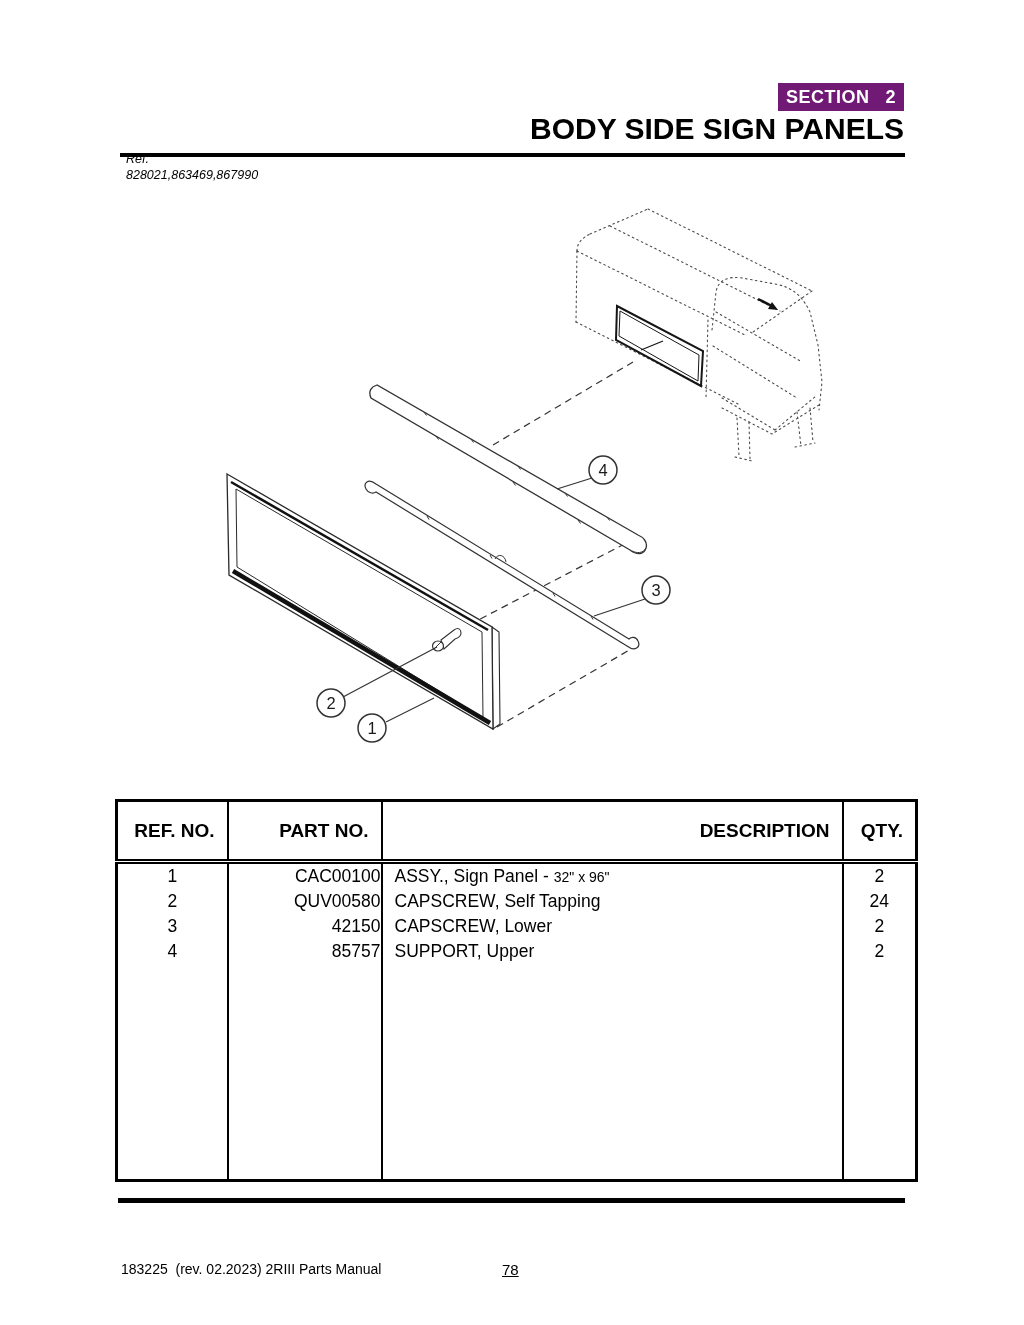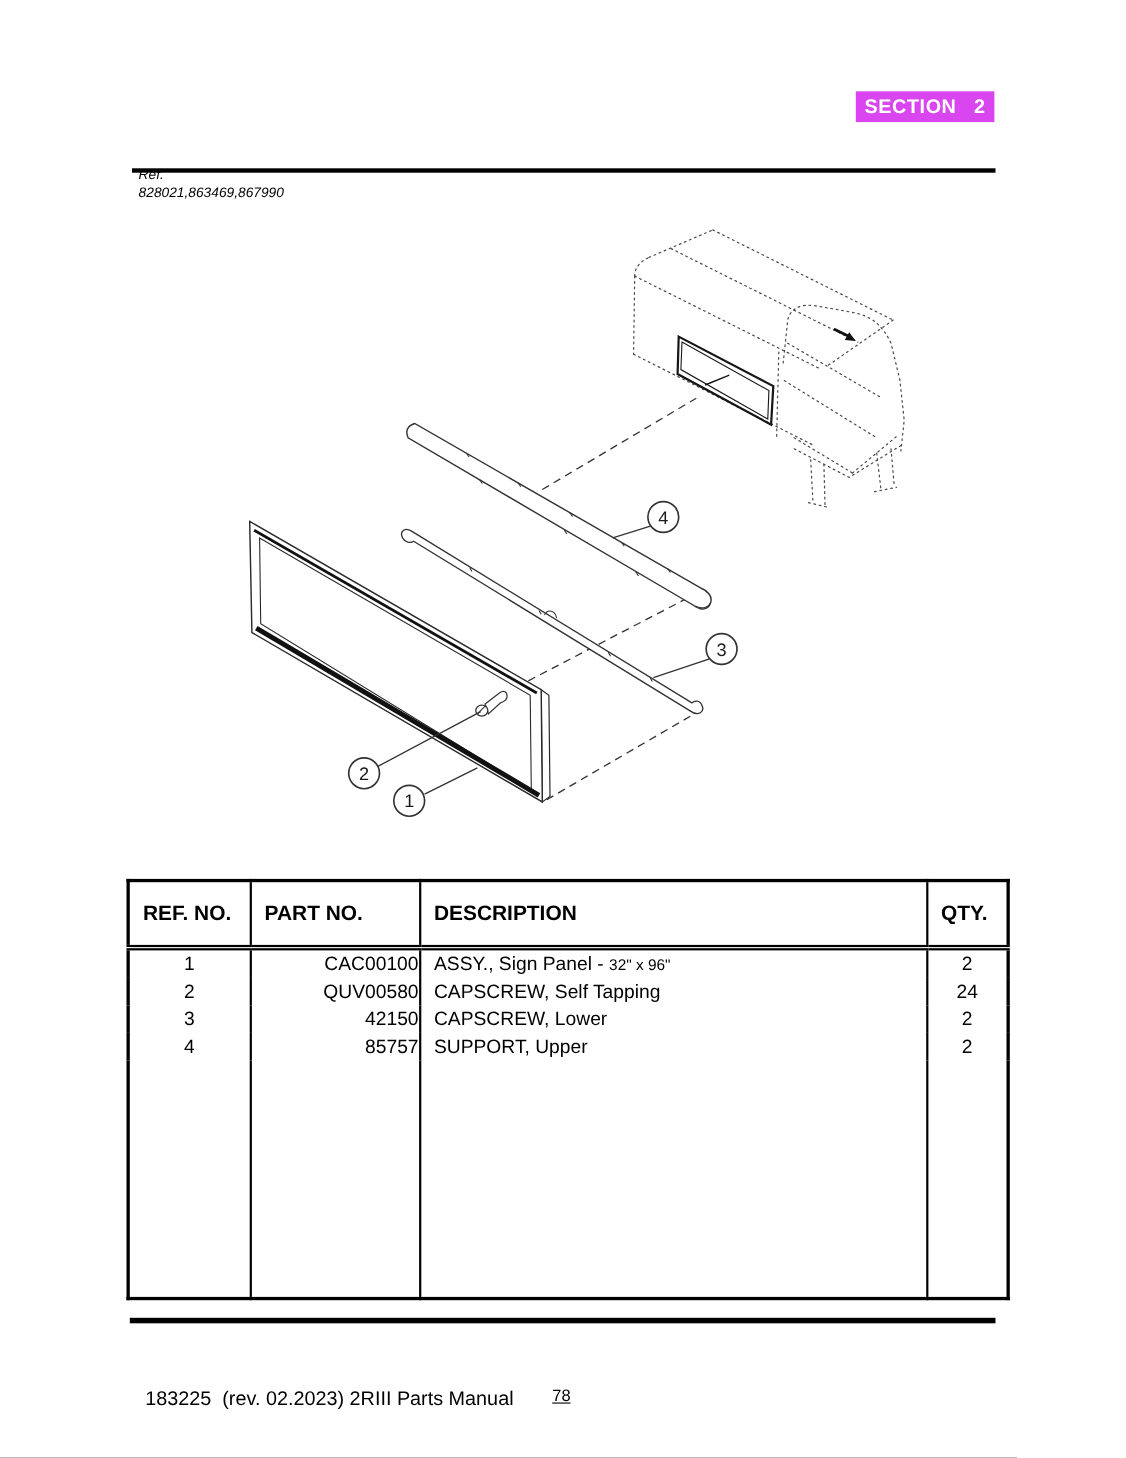--- a/index.html
+++ b/index.html
@@ -3,70 +3,71 @@
 <meta charset="utf-8">
 <style>
   html,body{margin:0;padding:0;background:#888;}
   .page{
     position:relative;width:1024px;height:1325px;background:#ffffff;margin:0 auto;
     font-family:"Liberation Sans",sans-serif;color:#000;overflow:hidden;
   }
   
   .ref-block{position:absolute;left:126px;top:112px;font-style:italic;font-size:12.5px;line-height:1.25;margin-top:40px;}
   .section-badge{
-    position:absolute;left:778px;top:83px;width:126px;height:28px;background:#d946ef;color:#fff;
+    position:absolute;left:778px;top:83px;width:126px;height:28px;background:#701a75;color:#fff;
     display:flex;justify-content:space-between;align-items:center;padding:0 8px;box-sizing:border-box;
     font-weight:bold;font-size:18px;letter-spacing:.5px;
   }
   .page-title{
     position:absolute;right:120px;top:112px;font-weight:bold;font-size:30px;letter-spacing:0;
     white-space:nowrap;
   }
   .header-rule{position:absolute;left:120px;top:153px;width:785px;height:4px;background:#000;}
   
   .diagram-svg{position:absolute;left:0;top:0;width:1024px;height:1325px;}
   .callout-num{font:16.5px "Liberation Sans",sans-serif;fill:#1a1a1a;}
   
   .parts-table{
     position:absolute;left:115px;top:799px;width:800px;height:383px;
     border-collapse:collapse;table-layout:fixed;font-size:17.5px;
   }
   .parts-table,.parts-table th,.parts-table td{border:2px solid #000;}
   .parts-table{border-width:3px;}
   .parts-table th{
-    height:33px;font-weight:bold;font-size:19px;text-align:left;padding:12px;
+    height:33px;font-weight:bold;font-size:19px;text-align:right;padding:12px;
     border-bottom:5px double #000;
   }
   .parts-table td{height:24px;padding:0;line-height:24px;vertical-align:top;border-top:none;border-bottom:none;}
   .parts-table tr.filler td{height:auto;}
   .c-ref{text-align:center;}
   .c-part{text-align:right;padding-left:12px !important;}
   .c-desc{text-align:left;padding-left:12px !important;}
   .c-qty{text-align:center;}
   .sm{font-size:14px;}
   
   .bottom-rule{position:absolute;left:118px;top:1198px;width:787px;height:5px;background:#000;}
-  .footer-left{position:absolute;left:132px;top:1261px;font-size:18px;white-space:pre;}
+  .footer-left{position:absolute;left:121px;top:1261px;font-size:14px;white-space:pre;}
   .footer-page{position:absolute;left:502px;top:1261px;font-size:15px;text-decoration:underline;}
 </style>
 </head>
 <body>
 
 <div class="page">
 
   <div class="ref-block">
     <div>Ref.</div>
     <div>828021,863469,867990</div>
   </div>
 
   <div class="section-badge">
     <span>SECTION</span>
     <span>2</span>
   </div>
 
+  <div class="page-title">BODY SIDE SIGN PANELS</div>
   <div class="header-rule"></div>
 
   <svg class="diagram-svg" viewBox="0 0 1024 1325" xmlns="http://www.w3.org/2000/svg">
 
     <g fill="none" stroke="#4a4a4a" stroke-width="1.1" stroke-dasharray="1.6 3.4" stroke-linecap="round">
       <path d="M577,251 L576,322"></path>
       <path d="M577,251 C577,243 582,238 590,234"></path>
       <path d="M590,234 L648,209"></path>
       <path d="M648,209 L812,291"></path>
       <path d="M577,251 L745,335"></path>

